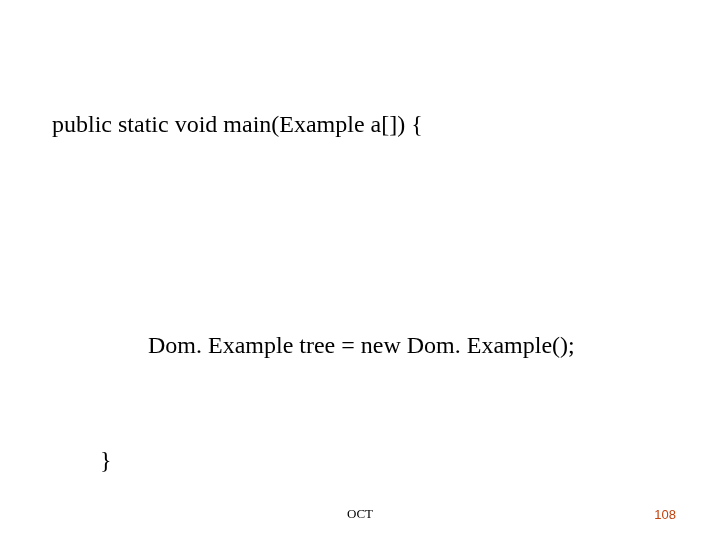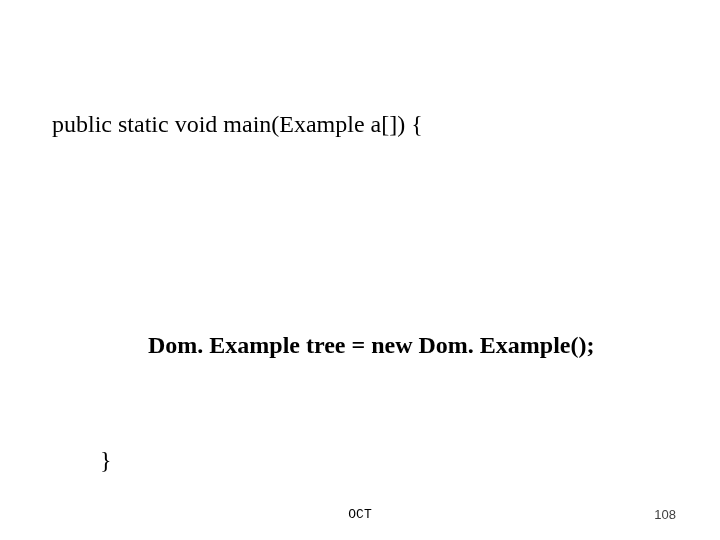--- a/index.html
+++ b/index.html
@@ -21,39 +21,39 @@
     position: absolute;
     top: 28px;
     left: 52px;
     font-size: 24px;
     color: #000000;
     line-height: 1.6;
     white-space: pre;
   }
   .line1 { }
   .line-blank { height: 1.2em; }
-  .line2 { padding-left: 96px; font-weight: bold; }
+  .line2 { padding-left: 96px; }
   .line3 { padding-left: 48px; }
   .footer-center {
     position: absolute;
     bottom: 18px;
     left: 0;
     width: 720px;
     text-align: center;
-    font-family: Liberation Mono, monospace;
+    font-family: Liberation Serif, serif;
     font-size: 13px;
     color: #000000;
   }
   .footer-right {
     position: absolute;
     bottom: 18px;
     right: 44px;
     font-family: Arial, Helvetica, sans-serif;
     font-size: 13px;
-    color: #404040;
+    color: #c2410c;
   }
 </style>
 </head>
 <body>
 
 <div class="slide">
 
   <div class="code">
     <div class="line1">public static void main(Example a[]) {</div>
     <div class="line-blank"></div>

